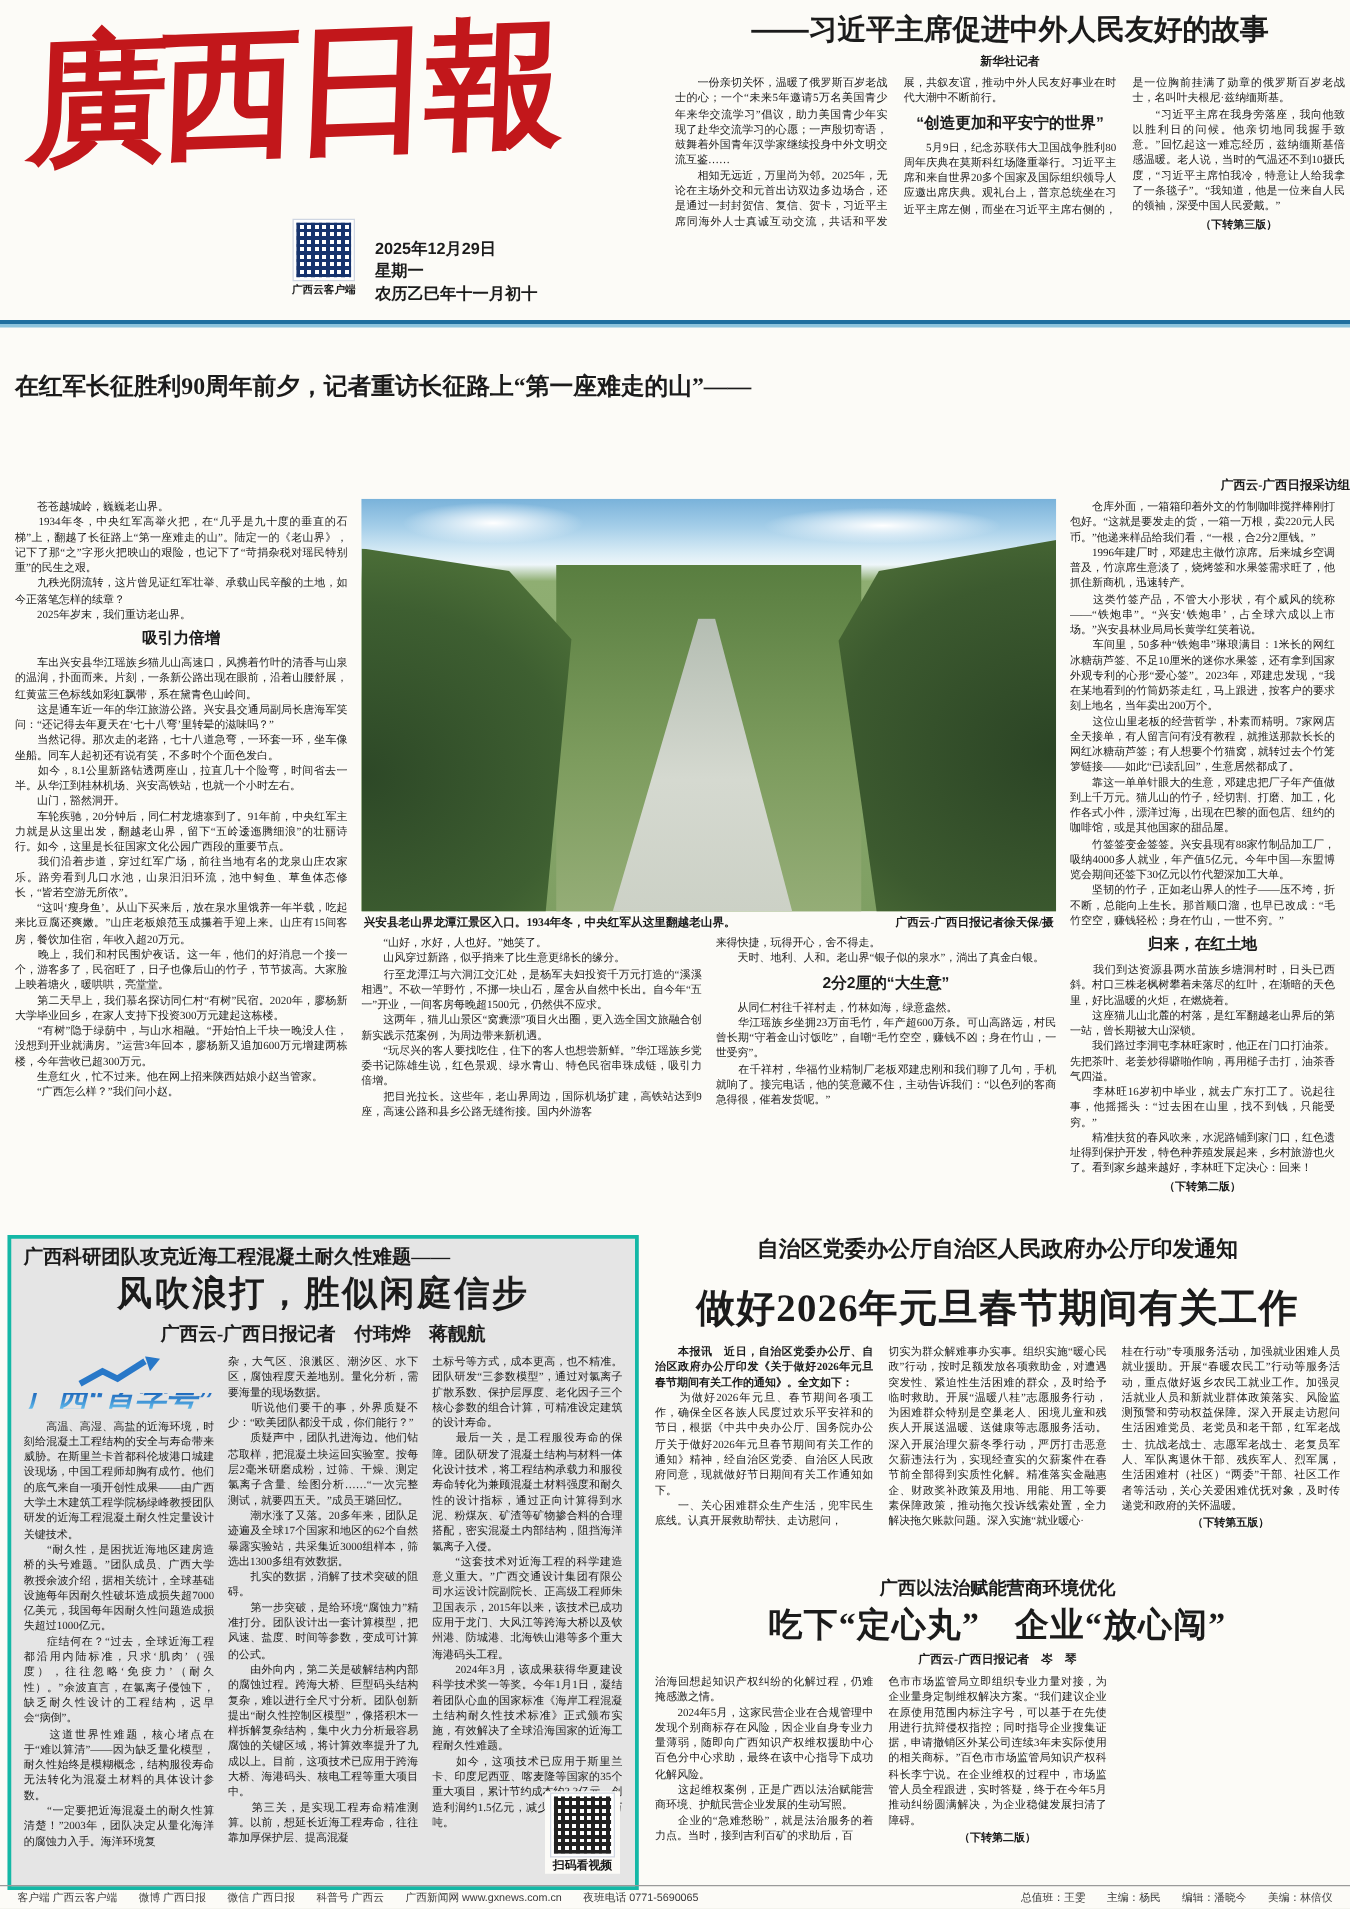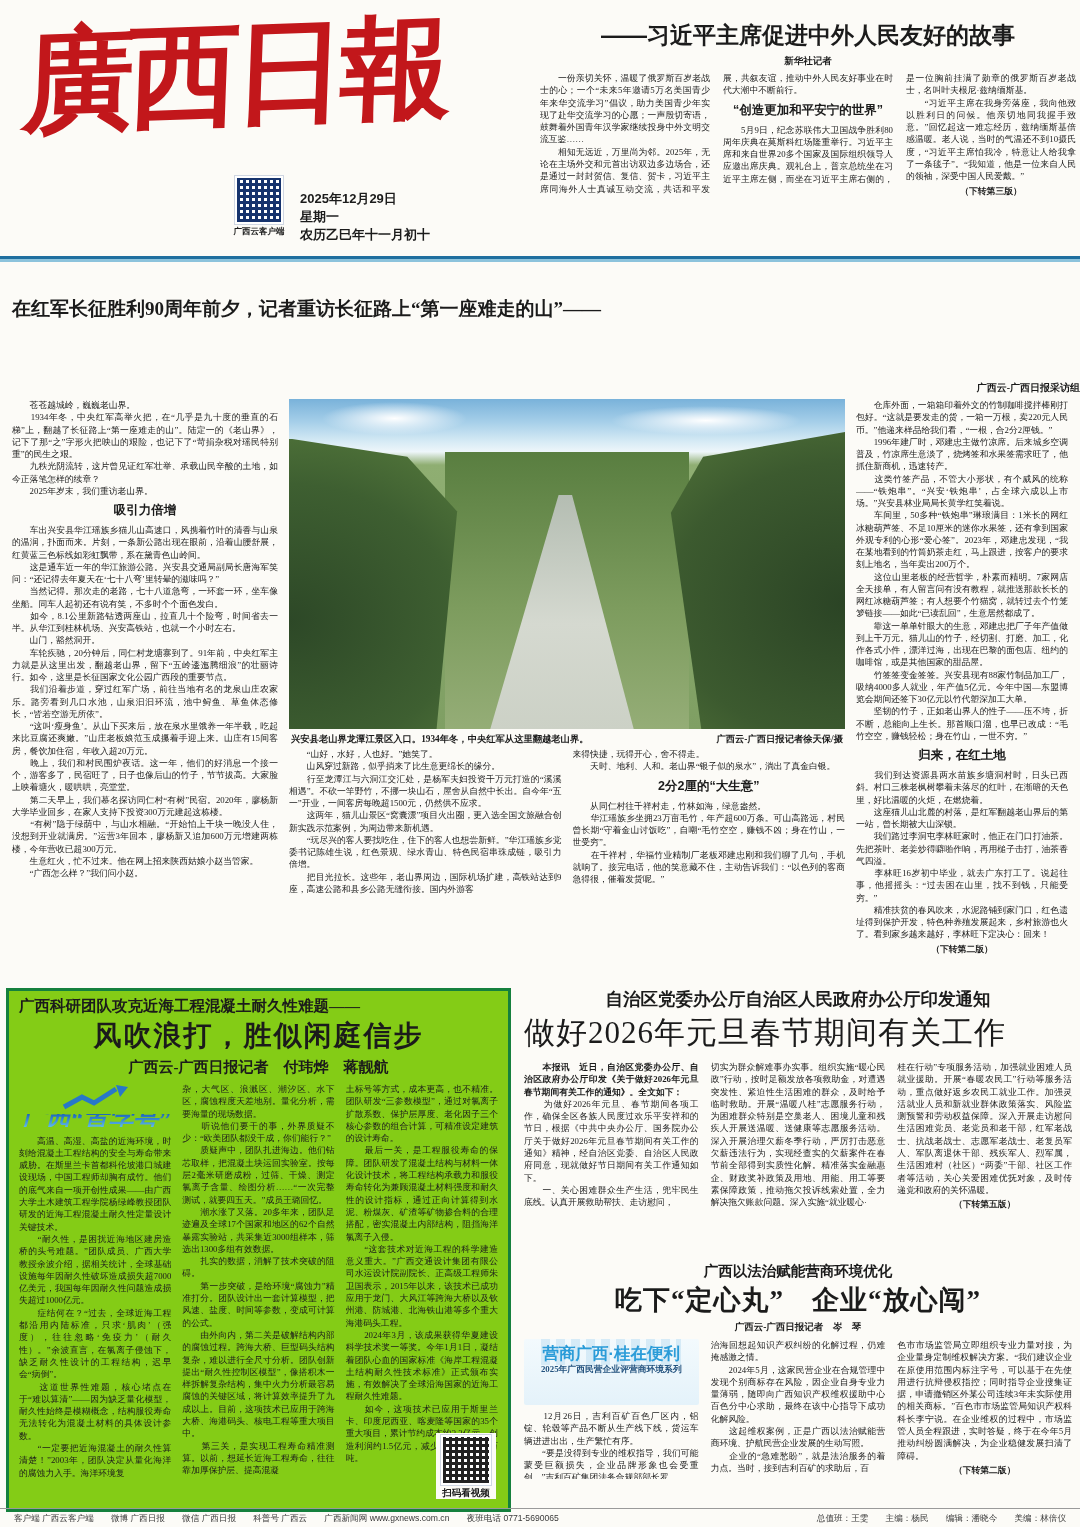--- a/index.html
+++ b/index.html
@@ -20,21 +20,21 @@
   .qr-head-wrap{position:absolute;left:228px;top:176px;width:62px;text-align:center;}
   .qr-head{width:44px;height:44px;margin:0 auto;}
   .qr-head-label{font-size:8.5px;font-weight:700;margin-top:2px;}
   .dateblock{position:absolute;left:300px;top:190px;font-size:13px;font-weight:700;line-height:18px;
     font-family:"Liberation Sans",sans-serif;}
   
   .tr{position:absolute;left:540px;top:6px;width:536px;}
   .tr-title{text-align:center;font-size:37px;font-weight:900;letter-spacing:16px;text-indent:16px;
     font-family:"Liberation Sans","DejaVu Sans",sans-serif;line-height:44px;}
   .tr-sub{text-align:center;font-size:23px;font-weight:900;
-    font-family:"Liberation Sans","DejaVu Sans",sans-serif;line-height:30px;margin-top:14px;}
+    font-family:"Liberation Sans","DejaVu Sans",sans-serif;line-height:30px;margin-top:2px;}
   .tr-byline{text-align:center;font-size:9.5px;font-weight:700;margin:5px 0 4px;}
   .tr-body{column-count:3;column-gap:13px;height:152px;overflow:hidden;
     font-size:8.8px;line-height:12.3px;text-align:justify;}
   .para{white-space:pre-line;margin:0;}
   .subhead{ text-align:center;font-weight:700;font-size:12.5px;margin:6px 0;line-height:15px;
     font-family:"Liberation Sans","DejaVu Sans",sans-serif;}
   .jump{text-align:center;font-weight:700;margin:2px 0 0;}
   .rule-blue{position:absolute;left:0;top:256px;width:1080px;height:6px;
     background:linear-gradient(180deg,#1f6f9f 0 3.5px,#8cc3dc 3.5px 6px);}
   
@@ -57,40 +57,40 @@
   .photo .mright{position:absolute;right:0;top:10%;width:58%;height:94%;
     background:radial-gradient(120% 100% at 100% 55%,#2b4425 0%,#3c5a2f 45%,#53753a 72%,#698c48 100%);
     clip-path:polygon(100% 0,56% 8%,46% 26%,56% 100%,100% 100%);}
   .photo .road{position:absolute;left:35%;top:29%;width:30%;height:71%;
     background:linear-gradient(180deg,#b4bdb2,#d5d9d0 55%,#ccd1c6);
     clip-path:polygon(45% 0,53% 0,90% 100%,4% 100%);}
   .caption-row{display:flex;justify-content:space-between;font-size:9.3px;font-weight:700;
     padding:4px 2px 3px;line-height:12px;}
   .center-cols{display:grid;grid-template-columns:1fr 1fr;column-gap:11px;height:212px;overflow:hidden;}
   
-  .science{position:absolute;left:6px;top:988px;width:505px;height:524px;border:3px solid #15803d;
-    box-sizing:border-box;padding:5px 10px 24px;background:#84cc16;}
+  .science{position:absolute;left:6px;top:988px;width:505px;height:524px;border:3px solid #14b8a6;
+    box-sizing:border-box;padding:5px 10px 24px;background:#e5e5e5;}
   .sci-kicker{font-size:15.5px;font-weight:700;line-height:20px;}
   .sci-headline{text-align:center;font-size:28px;font-weight:900;letter-spacing:2px;line-height:36px;margin-top:2px;}
   .sci-byline{text-align:center;font-size:15px;font-weight:700;margin:4px 0 6px;}
   .sci-cols{display:grid;grid-template-columns:1fr 1fr 1fr;column-gap:11px;height:418px;overflow:hidden;
     font-size:8.8px;line-height:12.3px;text-align:justify;position:relative;}
   .sci-col{overflow:hidden;}
   .szh-logo{width:150px;margin:2px auto 8px;text-align:center;position:relative;}
   .szh-text{font-size:25px;font-weight:900;font-style:italic;letter-spacing:0;
     font-family:"Liberation Sans","DejaVu Sans",sans-serif;
     background:linear-gradient(180deg,#1c66bb,#5fb9ea);-webkit-background-clip:text;background-clip:text;color:transparent;}
   .qr-sci-wrap{position:absolute;right:2px;bottom:2px;width:60px;text-align:center;background:#fcfbf7;padding:2px 0 0;}
   .qr-sci{width:46px;height:46px;margin:0 auto;}
   .qr-sci-label{font-size:9.5px;font-weight:900;margin-top:2px;font-family:"Liberation Sans",sans-serif;}
   
   .notice{position:absolute;left:524px;top:988px;width:548px;}
   .notice-kicker{text-align:center;font-size:17.5px;font-weight:900;line-height:22px;
     font-family:"Liberation Sans","DejaVu Sans",sans-serif;}
-  .notice-headline{text-align:left;font-size:31px;font-weight:400;letter-spacing:1px;line-height:40px;margin-top:3px;}
+  .notice-headline{text-align:center;font-size:31px;font-weight:700;letter-spacing:1px;line-height:40px;margin-top:17px;}
   .notice-cols{display:grid;grid-template-columns:1fr 1fr 1fr;column-gap:12px;height:178px;overflow:hidden;
     font-size:8.8px;line-height:12.3px;text-align:justify;margin-top:8px;}
   .boldlead{font-weight:700;}
   
   .business{position:absolute;left:524px;top:1262px;width:548px;}
   .biz-kicker{text-align:center;font-size:14.5px;font-weight:700;line-height:19px;}
   .biz-headline{text-align:center;font-size:27px;font-weight:900;letter-spacing:1px;line-height:34px;margin-top:2px;}
   .biz-byline{text-align:center;font-size:9.5px;font-weight:700;margin:4px 0 5px;}
   .biz-cols{display:grid;grid-template-columns:1fr 1fr 1fr;column-gap:12px;height:140px;overflow:hidden;
     font-size:8.8px;line-height:12.3px;text-align:justify;}
@@ -278,28 +278,20 @@
       </div>
     </div>
   </div>
 
   <div class="business">
     <div class="biz-kicker">广西以法治赋能营商环境优化</div>
     <div class="biz-headline">吃下“定心丸”　企业“放心闯”</div>
     <div class="biz-byline">广西云-广西日报记者　岑　琴</div>
     <div class="biz-cols">
       <div style="overflow:hidden;">
-        <div class="promo">
-          <div class="promo-title">营商广西·桂在便利</div>
-          <div class="promo-sub">2025年广西民营企业评营商环境系列</div>
-        </div>
-        <p class="para">　　12月26日，吉利百矿百色厂区内，铝锭、轮毂等产品不断从生产线下线，货运车辆进进出出，生产繁忙有序。
-　　“要是没得到专业的维权指导，我们可能蒙受巨额损失，企业品牌形象也会受重创。”吉利百矿集团法务合规部部长罗</p>
-      </div>
-      <div style="overflow:hidden;">
         <p class="para">治海回想起知识产权纠纷的化解过程，仍难掩感激之情。
 　　2024年5月，这家民营企业在合规管理中发现个别商标存在风险，因企业自身专业力量薄弱，随即向广西知识产权维权援助中心百色分中心求助，最终在该中心指导下成功化解风险。
 　　这起维权案例，正是广西以法治赋能营商环境、护航民营企业发展的生动写照。
 　　企业的“急难愁盼”，就是法治服务的着力点。当时，接到吉利百矿的求助后，百</p>
       </div>
       <div style="overflow:hidden;">
         <p class="para">色市市场监管局立即组织专业力量对接，为企业量身定制维权解决方案。“我们建议企业在原使用范围内标注字号，可以基于在先使用进行抗辩侵权指控；同时指导企业搜集证据，申请撤销区外某公司连续3年未实际使用的相关商标。”百色市市场监管局知识产权科科长李宁说。在企业维权的过程中，市场监管人员全程跟进，实时答疑，终于在今年5月推动纠纷圆满解决，为企业稳健发展扫清了障碍。</p>
         <p class="para jump">（下转第二版）</p>
       </div>
     </div>

